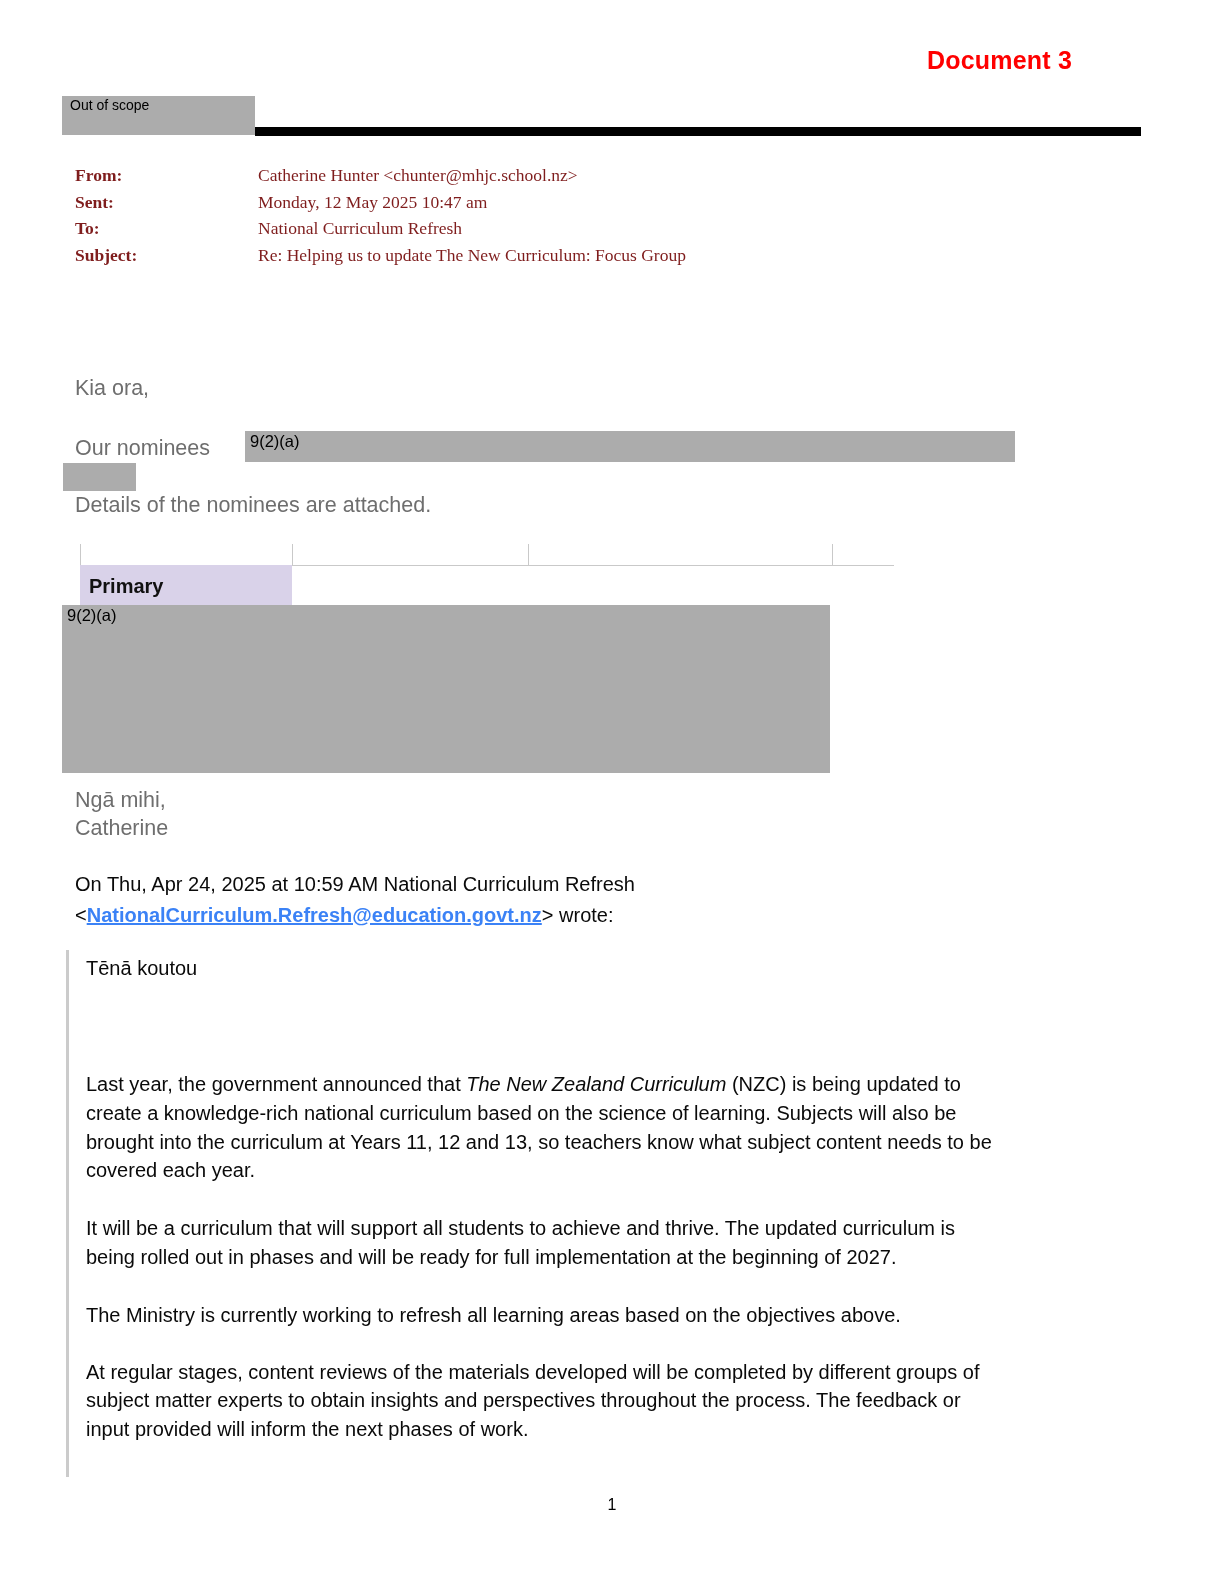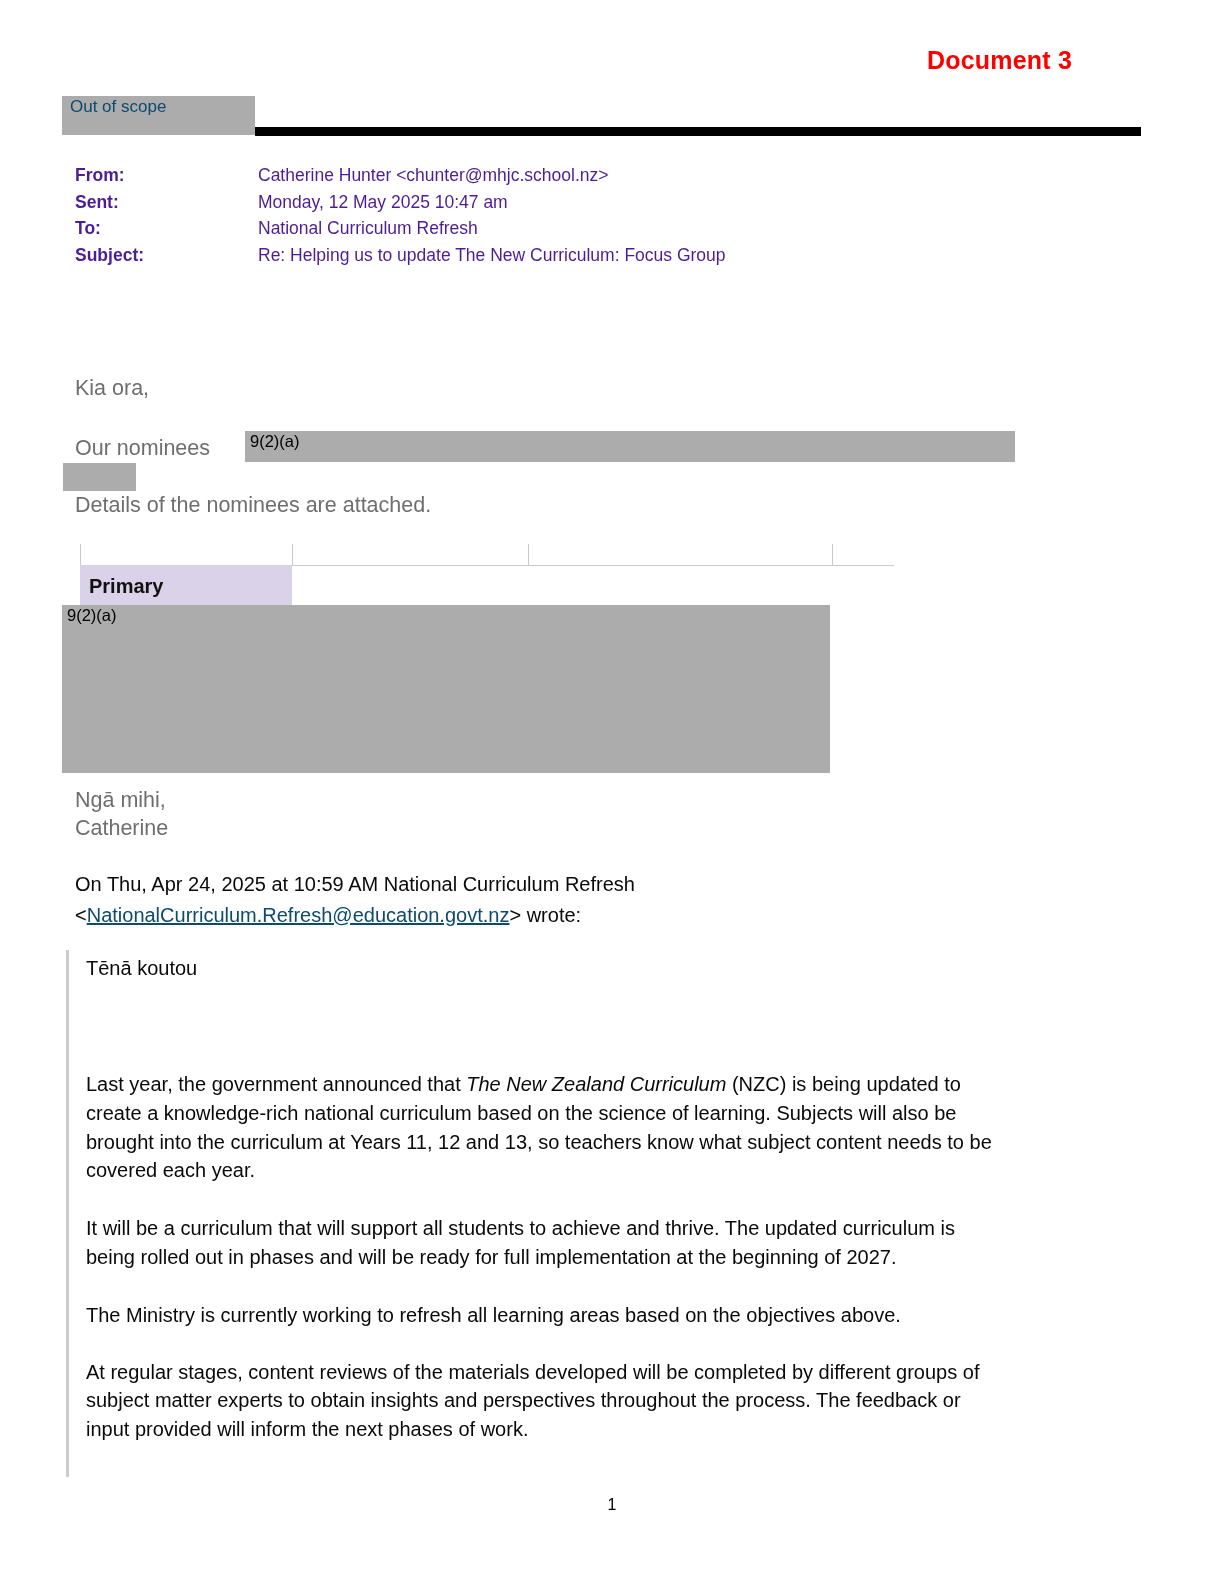--- a/index.html
+++ b/index.html
@@ -4,25 +4,25 @@
 <style>
   html,body{margin:0;padding:0;}
   body{
     width:1224px;height:1584px;position:relative;background:#ffffff;
     font-family:"Liberation Sans", sans-serif;color:#111;overflow:hidden;
   }
   .abs{position:absolute;}
   
   .doc-label{top:46px;right:152px;font-size:25px;font-weight:bold;letter-spacing:0.2px;}
   .oos-box{left:62px;top:96px;width:193px;height:39px;}
-  .oos-label{padding:1px 0 0 8px;font-size:17px;color:#0c4a6e;}
+  .oos-label{padding:1px 0 0 8px;font-size:14px;color:#000000;}
   .divider{left:255px;top:127px;width:886px;height:9px;background:#000;}
   
   .hdr{left:75px;top:162px;width:1060px;}
-  .hdr-row{display:flex;height:26.7px;font-size:17.5px;line-height:26.7px;color:#4c1d95;}
+  .hdr-row{display:flex;height:26.7px;font-size:17.5px;line-height:26.7px;color:#7f1d1d;font-family:Liberation Serif, serif;}
   .hdr-label{width:183px;font-weight:bold;flex:none;}
   .hdr-value{white-space:nowrap;}
   
   .body-text{font-size:21.5px;color:#6E6E6E;line-height:28px;}
   .greeting{left:75px;top:374px;}
   .nominees{left:75px;top:434px;}
   .red-box{position:absolute;}
   .red-inline{left:245px;top:431px;width:770px;height:31px;}
   .red-small{left:63px;top:463px;width:73px;height:28px;}
   .red-code{font-size:16.5px;color:#000;padding:1px 0 0 5px;line-height:19px;}
@@ -112,21 +112,21 @@
 </div>
 
 <div class="abs body-text signoff">
   <div>Ngā mihi,</div>
   <div>Catherine</div>
 </div>
 
 <div class="abs reply-intro">
   <div>On Thu, Apr 24, 2025 at 10:59 AM National Curriculum Refresh</div>
   <div>
-    <span>&lt;</span><a href="#" class="email-link" style="color: #0c4a6e;">NationalCurriculum.Refresh@education.govt.nz</a><span>&gt; wrote:</span>
+    <span>&lt;</span><a href="#" class="email-link" style="color: #3b82f6; font-weight: bold;">NationalCurriculum.Refresh@education.govt.nz</a><span>&gt; wrote:</span>
   </div>
 </div>
 
 <div class="abs quote">
   <div class="q-greet">Tēnā koutou</div>
   <div class="q-p q-p1"><span>Last year, the government announced that </span><span class="italic">The New Zealand Curriculum</span><span> (NZC) is being updated to
 create a knowledge-rich national curriculum based on the science of learning. Subjects will also be
 brought into the curriculum at Years 11, 12 and 13, so teachers know what subject content needs to be
 covered each year.</span></div>
   <div class="q-p q-p2">It will be a curriculum that will support all students to achieve and thrive. The updated curriculum is

